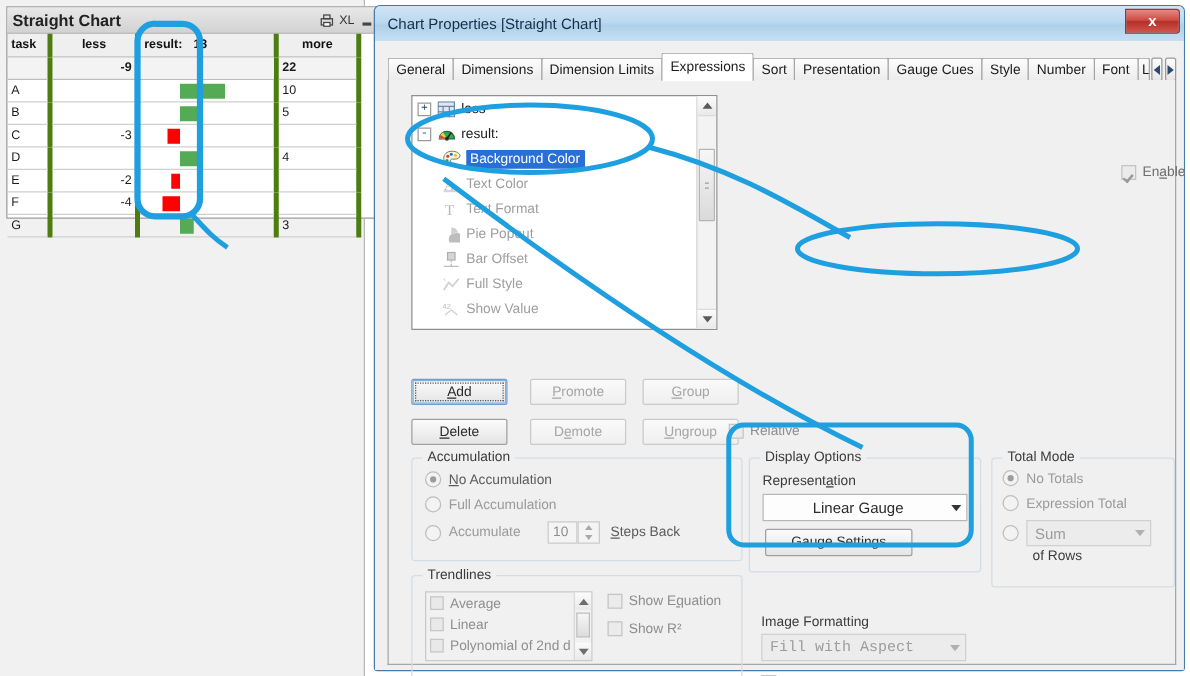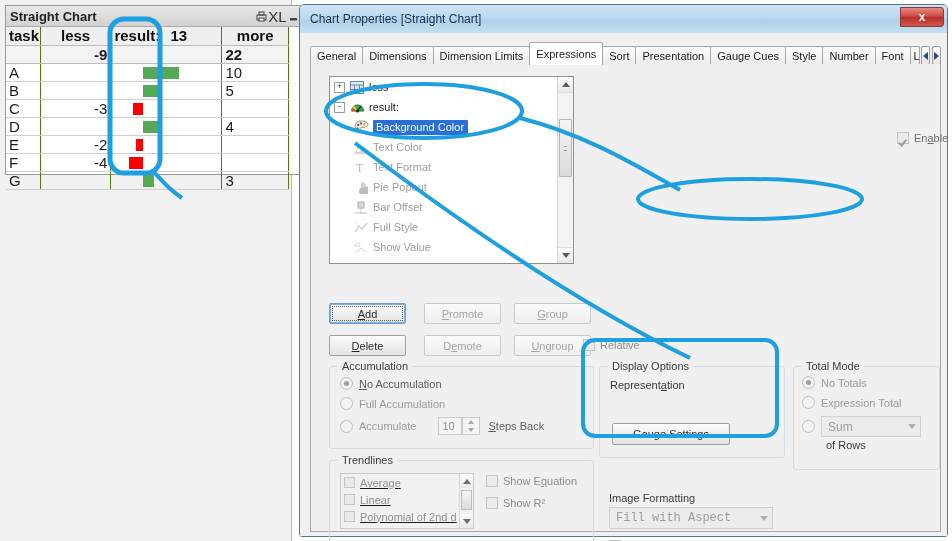--- a/index.html
+++ b/index.html
@@ -39,23 +39,23 @@
     width:15px; height:14px; margin-left:1px;
     display:flex; align-items:center; justify-content:center;
     font-size:9px; color:#333; cursor:pointer;
   }
   .cap-btn svg { display:block; }
 
   
   table.sc { border-collapse:collapse; width:283px; table-layout:fixed; }
   table.sc th, table.sc td {
     border-bottom:1px solid #cfcfcf;
-    border-right:1px solid #4d7c0f;
+    border-right:4px solid #4d7c0f;
     height:18px; padding:0 3px;
-    font-size:15px; font-weight:normal;
+    font-size:10px; font-weight:normal;
     vertical-align:middle;
     overflow:hidden; white-space:nowrap;
   }
   table.sc thead th {
     background:#efefef; font-weight:bold; color:#111;
     border-bottom:1px solid #bcbcbc;
   }
   tr.sc-minmax td { background:#f3f3f3; font-weight:bold; border-bottom:1px solid #bcbcbc;}
   td.c-task { width:34px; text-align:left; }
   td.c-less { width:70px; text-align:right; padding-right:8px;}
@@ -232,21 +232,21 @@
     background:#fdfdfd; border:1px solid #b6b6b6;
     height:22px; display:flex; align-items:center;
     padding:0 0 0 6px; font-size:12px; color:#2a2a2a;
   }
   .combo.dis { background:#ececec; border:1px solid #d0d0d0; color:#9c9c9c;}
   .combo .cval { flex:1 1 auto; }
   .combo .carr { width:17px; display:flex;align-items:center;justify-content:center;}
   .carr-tri { width:0;height:0;border-left:4px solid transparent;border-right:4px solid transparent;border-top:5px solid #333;}
   .carr-tri.dis { border-top-color:#b0b0b0;}
 
-  .listbox { background:#f1f1f1; border:1px solid #c9c9c9; overflow:hidden; position:relative;text-decoration:underline;}
+  .listbox { background:#f1f1f1; border:1px solid #c9c9c9; overflow:hidden; position:relative;}
   .lrow { height:17px; display:flex;align-items:center; padding-left:3px; font-size:11px; color:#8f8f8f;}
   .lchk { width:11px;height:11px;border:1px solid #c6c6c6;background:#e9e9e9; margin-right:5px; flex:0 0 11px;}
 
   
   #annotations { position:absolute; inset:0; pointer-events:none; }
 </style>
 </head>
 <body>
 
 <div id="chart-window">
@@ -254,21 +254,21 @@
 
     <div id="chart-titlebar">
       <div id="chart-title">Straight Chart</div>
       <div class="cap-btn">
         <svg width="11" height="11" viewBox="0 0 11 11">
             <rect x="1" y="4" width="9" height="5" fill="none" stroke="#444"></rect>
             <rect x="3" y="1" width="5" height="3" fill="none" stroke="#444"></rect>
             <rect x="3" y="7" width="5" height="3" fill="#fff" stroke="#444"></rect>
           </svg>
       </div>
-      <div class="cap-btn" style="font-size:15px;">XL</div>
+      <div class="cap-btn" style="font-size:10px;">XL</div>
       <div class="cap-btn">
         <svg width="11" height="11" viewBox="0 0 11 11">
             <rect x="2" y="7" width="7" height="2.5" fill="#444"></rect>
           </svg>
       </div>
       <div class="cap-btn">
         <svg width="11" height="11" viewBox="0 0 11 11">
             <rect x="1.5" y="1.5" width="8" height="8" fill="none" stroke="#444" stroke-width="1.4"></rect>
           </svg>
       </div>
@@ -640,20 +640,26 @@
           <span style="display:flex;align-items:center;">
             <span class="chk dis"></span>
             <span class="cb-lbl">Show R²</span>
           </span>
         </div>
       </div>
 
       <div class="group" style="left:288px;top:302px;width:186px;height:92px;text-align:center;">
         <div class="gtitle">Display Options</div>
         <div class="fld-label" style="position:absolute;left:10px;top:12px;">Represent<span class="u">a</span>tion</div>
+        <div class="combo" style="position:absolute;left:10px;top:28px;width:164px;">
+          <span class="cval">Linear Gauge</span>
+          <span class="carr">
+              <span class="carr-tri"></span>
+            </span>
+        </div>
         <div class="btn" style="position:absolute;left:12px;top:56px;width:118px;height:22px;">
           <span>Gauge Settings</span>
         </div>
       </div>
 
       <div class="fld-label" style="position:absolute;left:298px;top:428px;">Image Formatting</div>
       <div class="combo dis" style="position:absolute;left:298px;top:443px;width:164px;font-family:Liberation Mono, monospace;">
         <span class="cval">Fill with Aspect</span>
         <span class="carr">
             <span class="carr-tri dis"></span>

